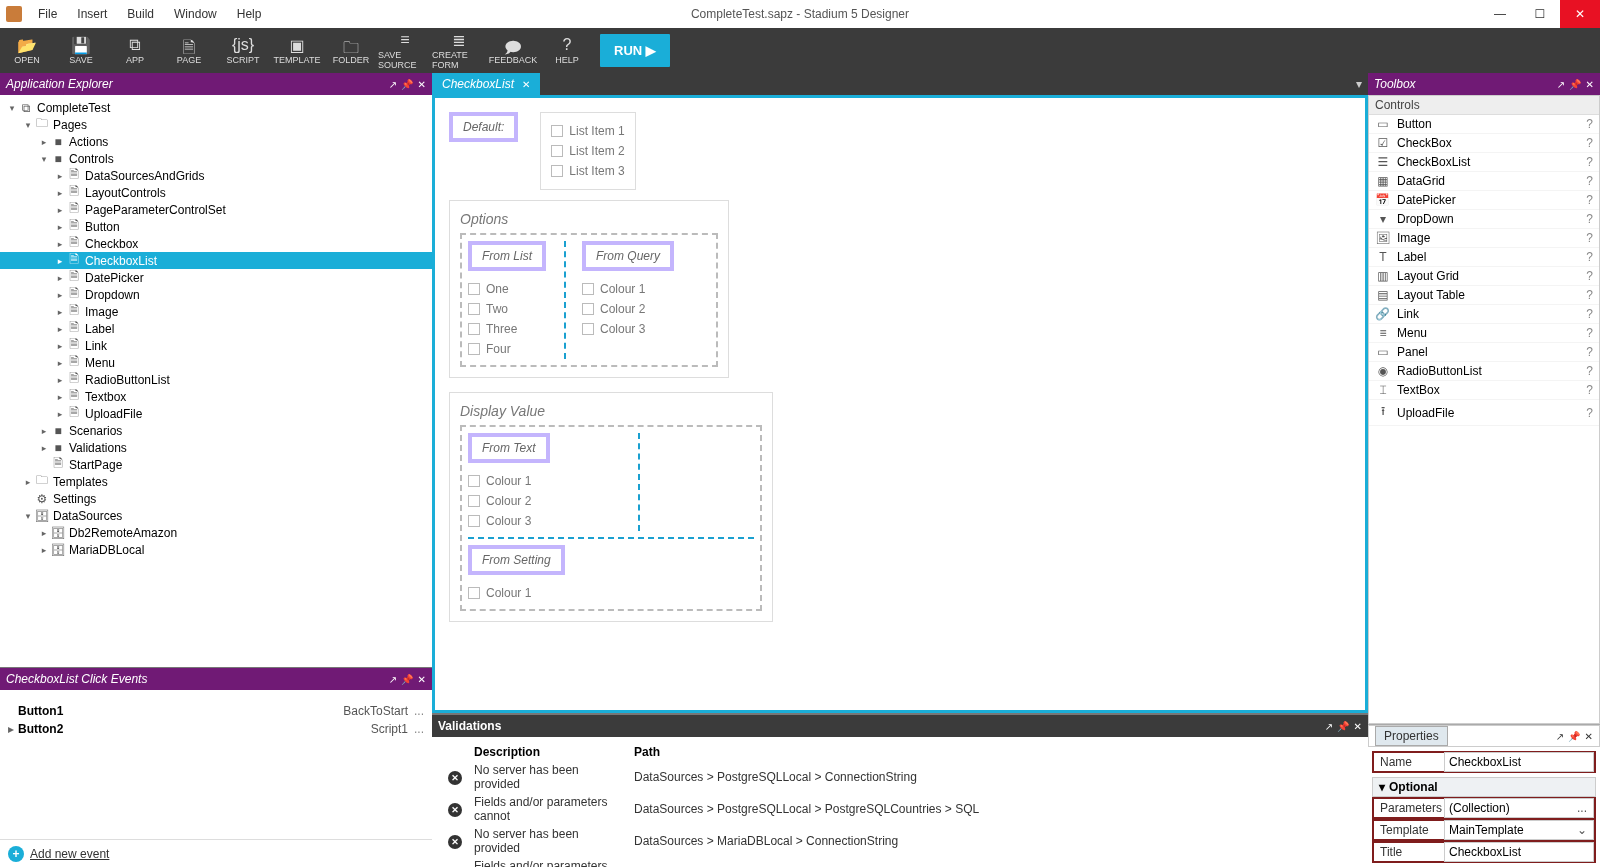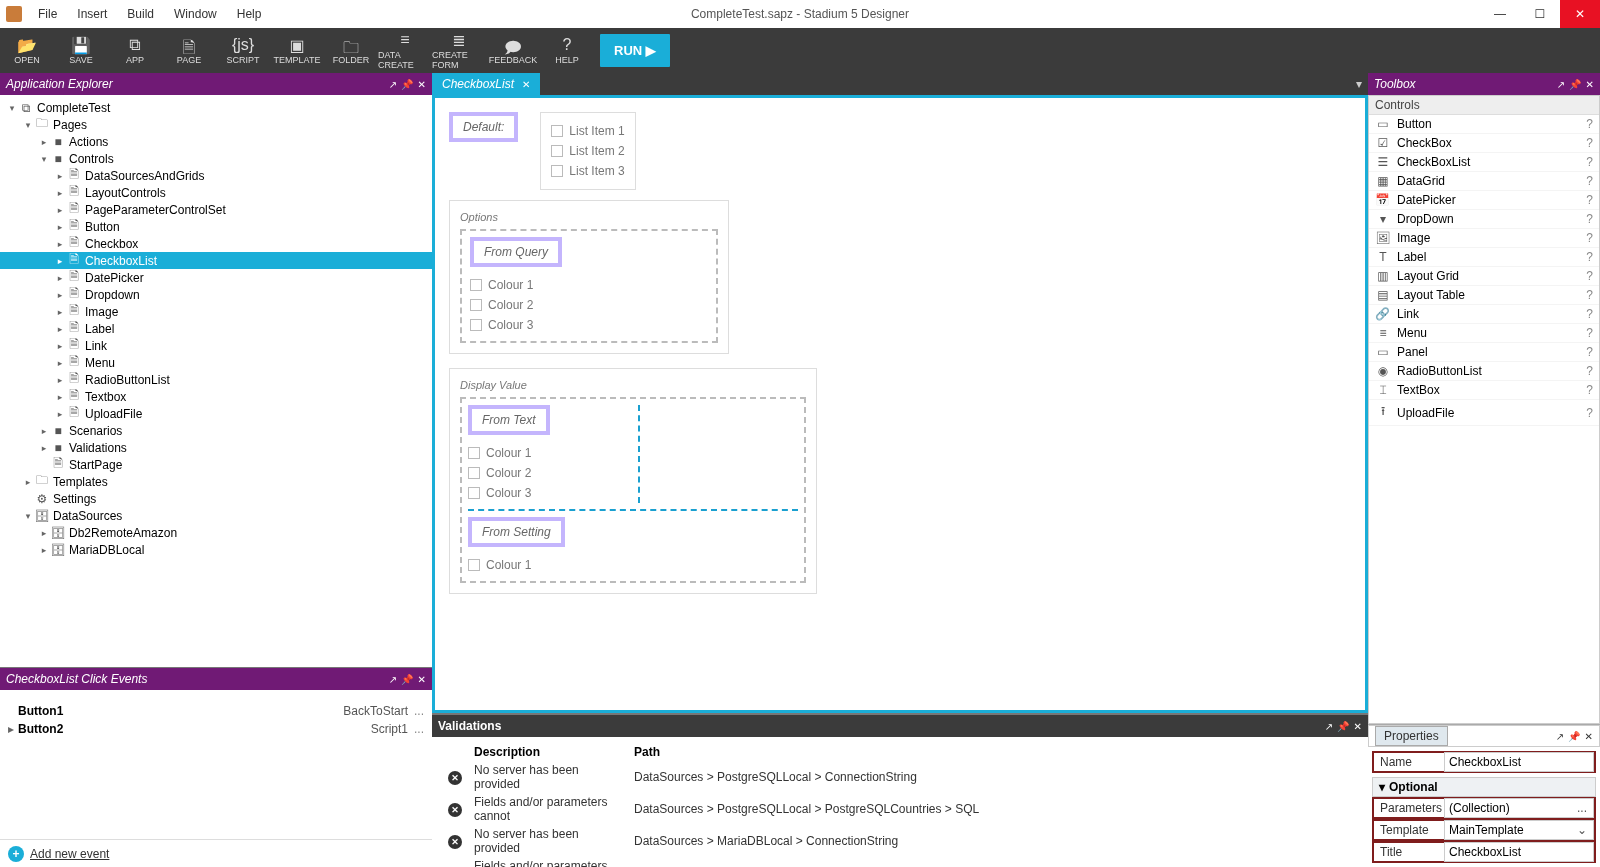--- a/index.html
+++ b/index.html
@@ -57,21 +57,21 @@
 
 .tabsbar { height: 22px; background: #3b3b3b; display: flex; align-items: stretch; }
 .doctab { background: #1aaed8; color: #fff; display: flex; align-items: center; padding: 0 10px; gap: 8px; font-style: italic; }
 .doctab .x { cursor: pointer; font-style: normal; font-size: 10px; }
 .tabsbar .dd { margin-left: auto; color: #ccc; padding: 0 6px; display: flex; align-items: center; }
 .canvas-wrap { flex: 1; border: 3px solid #1aaed8; overflow: auto; background: #fff; position: relative; }
 .canvas { padding: 14px; }
 
 
 .group { border: 1px solid #ddd; padding: 10px; margin-bottom: 14px; display: inline-block; vertical-align: top; position: relative; }
-.group-label { font-style: italic; color: #777; font-size: 11px; margin-bottom: 6px; }
+.group-label { font-style: italic; color: #777; font-size: 14px; margin-bottom: 6px; }
 .hdr-badge { display: inline-block; border: 4px solid #c4b5fd; padding: 4px 10px; font-style: italic; color: #666; margin-bottom: 8px; margin-right: 8px; }
 .cbitem { display: flex; align-items: center; gap: 6px; padding: 3px 0; color: #777; }
 .cbox { width: 12px; height: 12px; border: 1px solid #bbb; }
 .phbox { border: 1px solid #ddd; padding: 8px 10px; display: inline-block; vertical-align: top; text-align: center; }
 .row { display: flex; gap: 14px; align-items: flex-start; }
 .vdash { border-right: 2px dashed #1aa0d0; }
 .hdash { border-bottom: 2px dashed #1aa0d0; }
 .dashed-outer { border: 2px dashed #bbb; padding: 6px; }
 
 
@@ -144,21 +144,21 @@
   <div class="toolbtn">
       <div class="ico">▣</div>
       <div class="lbl">TEMPLATE</div>
     </div>
   <div class="toolbtn">
       <div class="ico">🗀</div>
       <div class="lbl">FOLDER</div>
     </div>
   <div class="toolbtn">
       <div class="ico">≡</div>
-      <div class="lbl">DATA CREATE</div>
+      <div class="lbl">SAVE SOURCE</div>
     </div>
   <div class="toolbtn">
       <div class="ico">≣</div>
       <div class="lbl">CREATE FORM</div>
     </div>
   <div class="toolbtn">
       <div class="ico">🗩</div>
       <div class="lbl">FEEDBACK</div>
     </div>
   <div class="toolbtn">
@@ -376,20 +376,41 @@
                 <span>List Item 3</span>
               </div>
             </div>
         </div>
 
         
         <div class="group" style="width:280px; margin-top:10px;">
           <div class="group-label">Options</div>
           <div class="dashed-outer">
             <div class="row">
+              <div style="padding-right:10px;" class="vdash">
+                <div class="hdr-badge">From List</div>
+                <div id="list-items">
+                    <div class="cbitem">
+                      <span class="cbox"></span>
+                      <span>One</span>
+                    </div>
+                    <div class="cbitem">
+                      <span class="cbox"></span>
+                      <span>Two</span>
+                    </div>
+                    <div class="cbitem">
+                      <span class="cbox"></span>
+                      <span>Three</span>
+                    </div>
+                    <div class="cbitem">
+                      <span class="cbox"></span>
+                      <span>Four</span>
+                    </div>
+                  </div>
+              </div>
               <div style="padding-left:2px;">
                 <div class="hdr-badge">From Query</div>
                 <div id="query-items">
                     <div class="cbitem">
                       <span class="cbox"></span>
                       <span>Colour 1</span>
                     </div>
                     <div class="cbitem">
                       <span class="cbox"></span>
                       <span>Colour 2</span>
@@ -398,21 +419,21 @@
                       <span class="cbox"></span>
                       <span>Colour 3</span>
                     </div>
                   </div>
               </div>
             </div>
           </div>
         </div>
 
         
-        <div class="group" style="width:368px; display:block;">
+        <div class="group" style="width:324px; display:block;">
           <div class="group-label">Display Value</div>
           <div class="dashed-outer">
             <div class="row hdash" style="padding-bottom:6px;">
               <div style="padding-right:80px;" class="vdash">
                 <div class="hdr-badge">From Text</div>
                 <div id="text-items">
                     <div class="cbitem">
                       <span class="cbox"></span>
                       <span>Colour 1</span>
                     </div>

